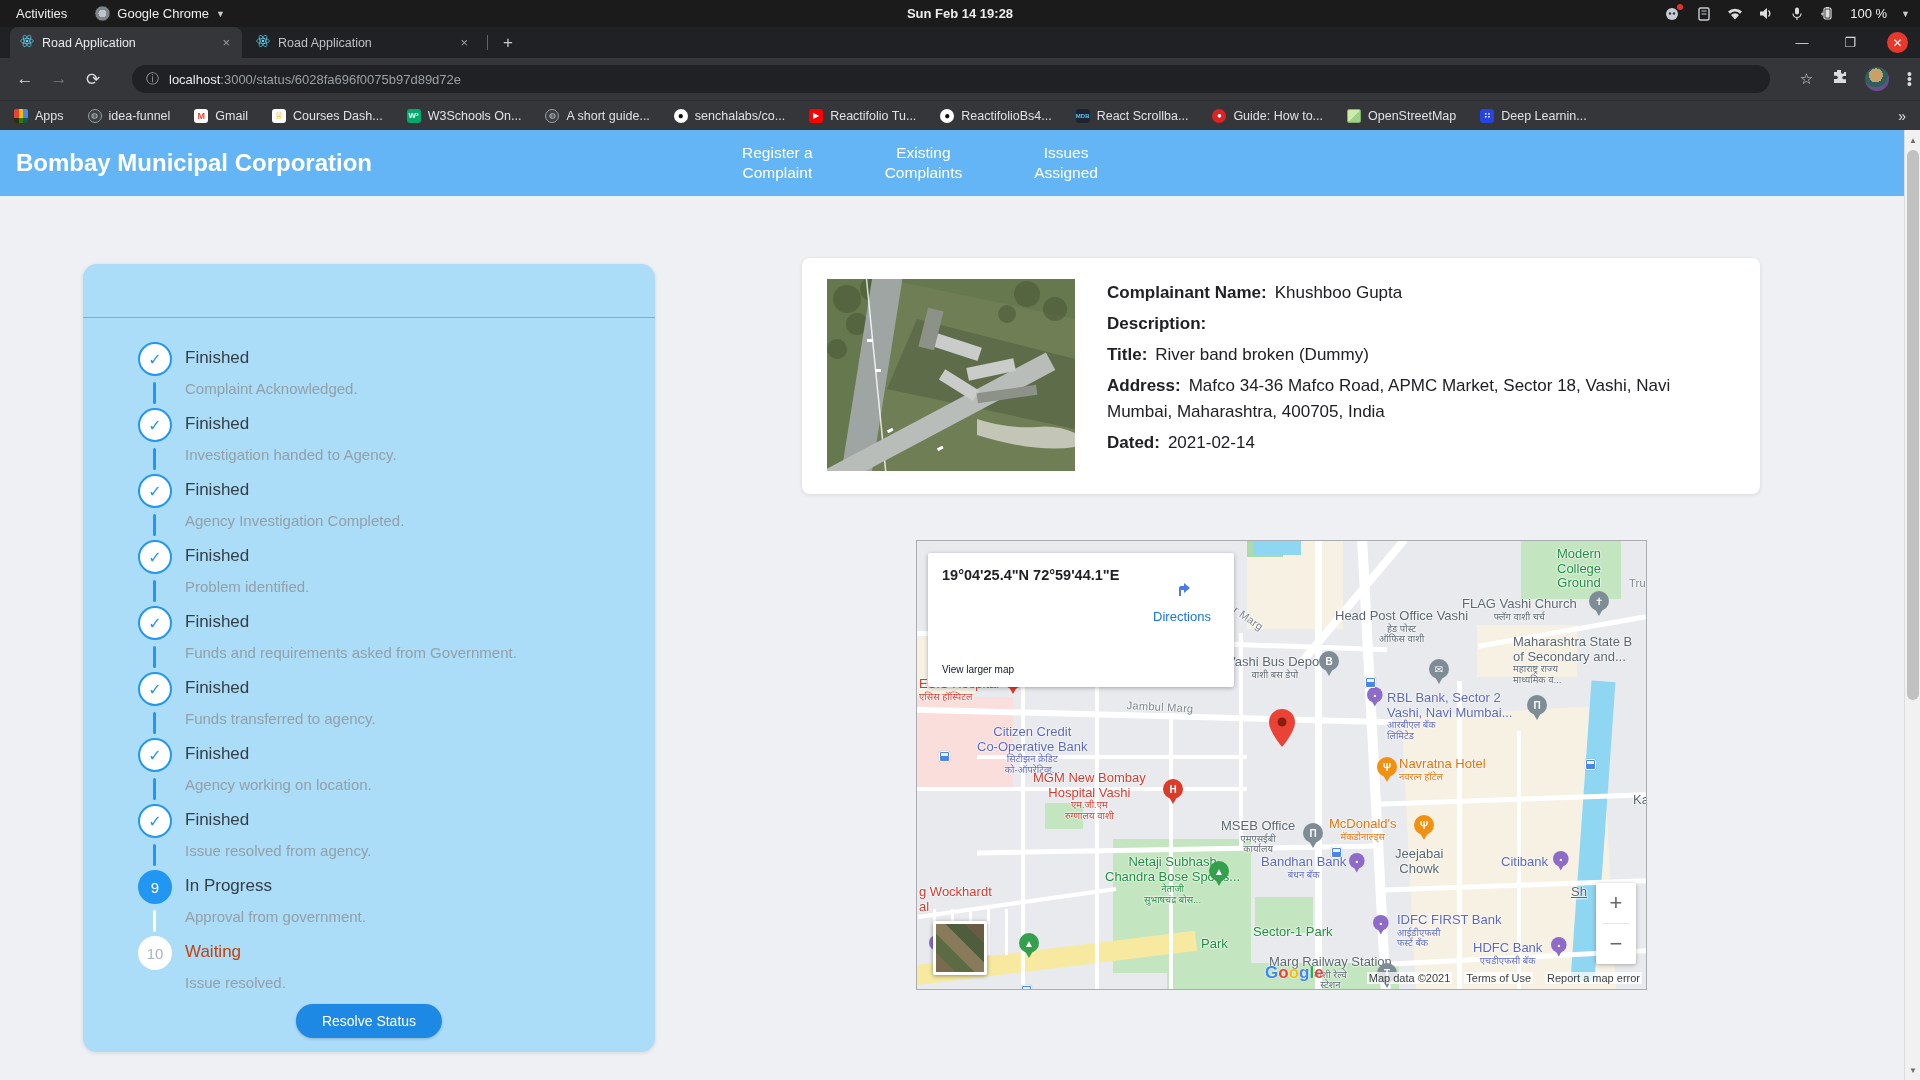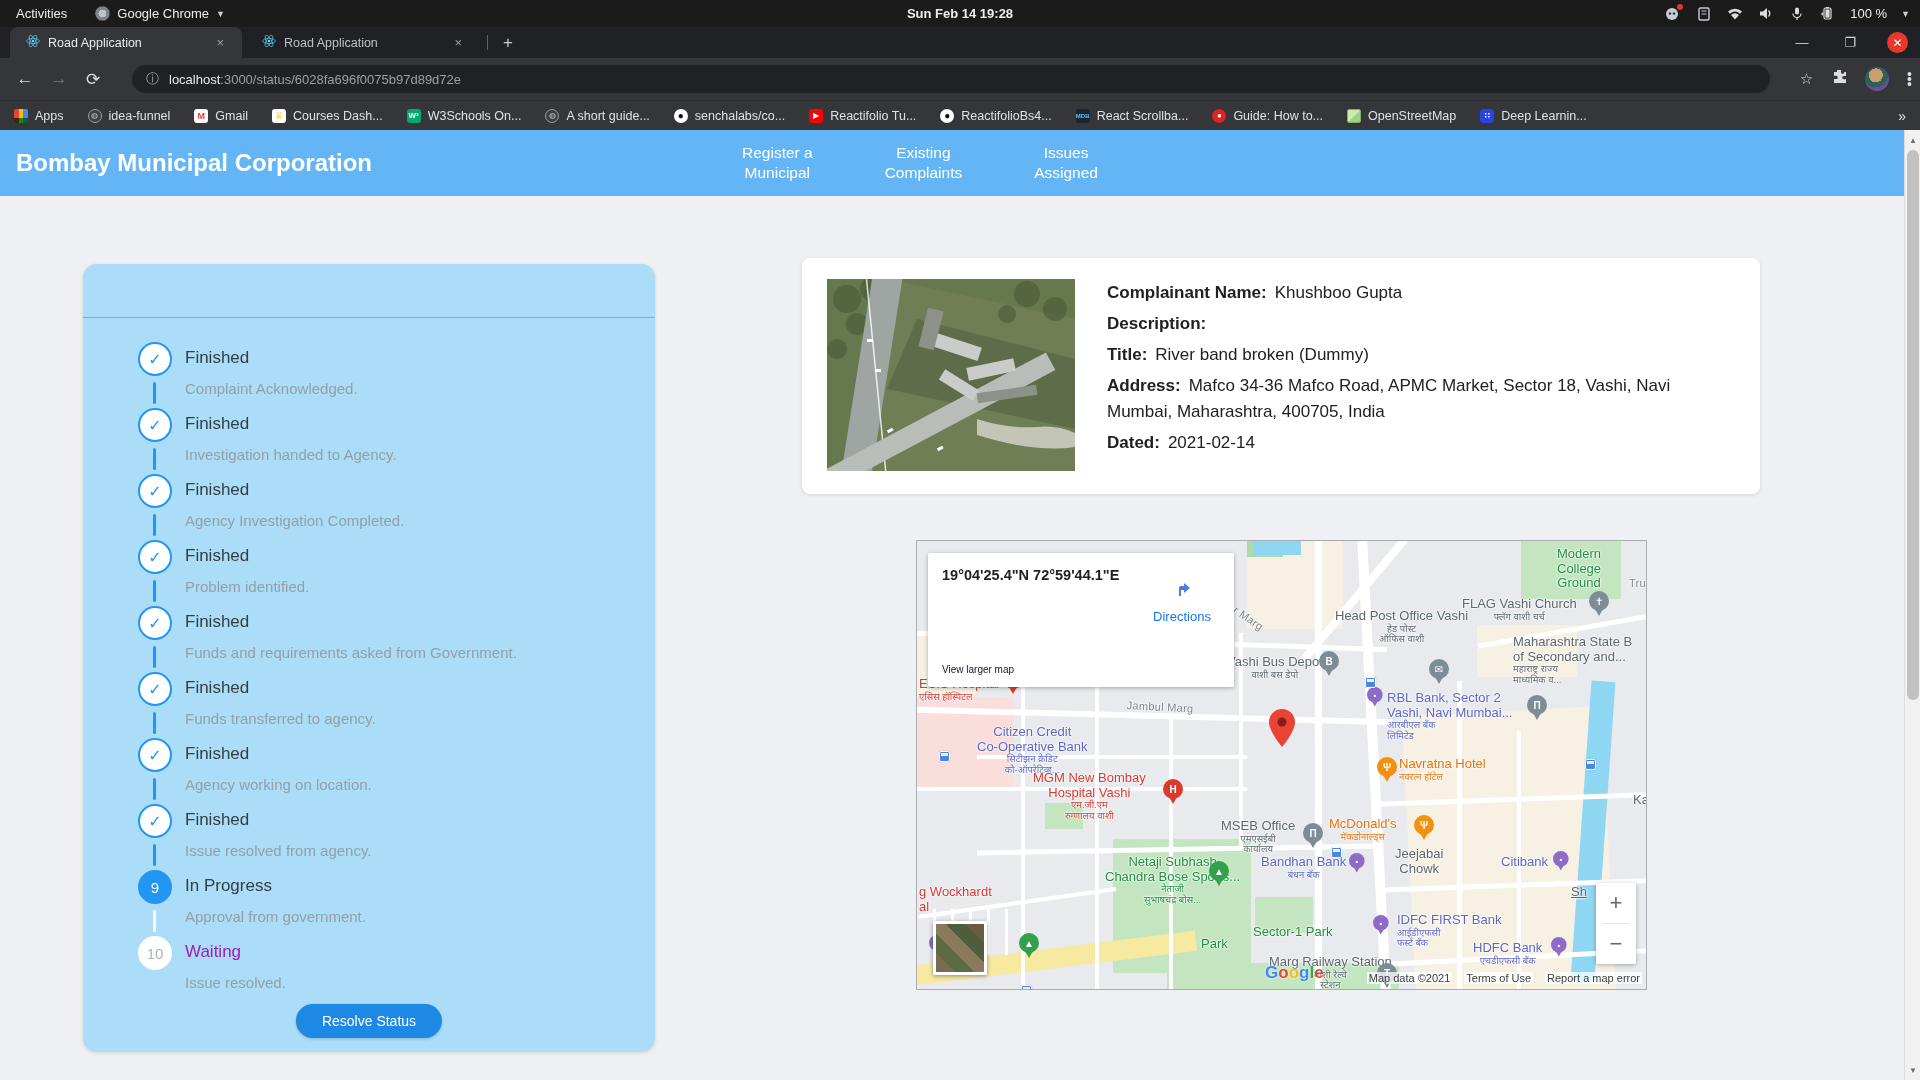--- a/index.html
+++ b/index.html
@@ -15,21 +15,21 @@
   .sys-clock{position:absolute;left:50%;transform:translateX(-50%);font-weight:bold;font-size:13px}
   .sys-right{position:absolute;right:10px;display:flex;align-items:center;gap:14px}
   .caret{font-size:9px;color:#CCC}
   .tray-ico{width:17px;height:15px;display:inline-flex;align-items:center;justify-content:center;position:relative}
   .chrome-mini{width:15px;height:15px;border-radius:50%;background:radial-gradient(circle at 50% 50%,#BFC4C9 0 4px,#7F8489 4px 7px,#55595E 7px)}
   .badge{position:absolute;right:-2px;top:-2px;width:6px;height:6px;border-radius:50%;background:#E3342F}
 
   
   .tabbar{position:absolute;left:0;top:27px;width:1920px;height:31px;background:#202124}
   .tab{position:absolute;top:0;height:31px;display:flex;align-items:center;gap:8px;
-    padding:0 16px;font-size:12.5px;color:#BDC1C6;cursor:default}
+    padding:0 10px;font-size:12.5px;color:#BDC1C6;cursor:default}
   .tab.active{background:#35363A;border-radius:8px 8px 0 0;color:#E8EAED}
   .tab .t-title{flex:1;overflow:hidden;white-space:nowrap}
   .tab .t-close{color:#9AA0A6;font-size:13px;padding:0 2px}
   .tab-divider{position:absolute;top:8px;width:1px;height:15px;background:#5F6368}
   .newtab{position:absolute;top:4px;width:24px;height:24px;border-radius:50%;color:#C7CBD0;
     font-size:17px;display:flex;align-items:center;justify-content:center}
   .winctl{position:absolute;top:0;height:31px;display:flex;align-items:center;gap:26px;right:12px;color:#D5D7DA}
   .wc{width:22px;text-align:center;font-size:13px}
   .wc.close{width:21px;height:21px;border-radius:50%;background:#E8382B;color:#FFF;
     display:flex;align-items:center;justify-content:center;font-size:12px;font-weight:bold}
@@ -86,21 +86,21 @@
   .panel-title{position:absolute;left:0;top:17px;width:100%;text-align:center;font-size:17px;color:#30404A}
   .panel-divider{position:absolute;left:0;top:53px;width:100%;height:1px;background:#8FA9BC}
   .steps{position:absolute;left:0;top:0;width:100%;height:100%}
   .step{position:absolute;left:0;width:100%;height:66px}
   .step-circle{position:absolute;left:55px;top:0;width:34px;height:34px;border-radius:50%;
     background:#FFF;border:2px solid #2196F3;color:#2196F3;display:flex;align-items:center;
     justify-content:center;font-size:16px}
   .step.current .step-circle{background:#2196F3;border-color:#2196F3;color:#FFF;font-size:15px}
   .step.waiting .step-circle{border-color:#FFF;color:#A9B4BA;font-size:15px}
   .step-title{position:absolute;left:102px;top:6px;font-size:17px;color:#333E45}
-  .step.waiting .step-title{color:#a21caf}
+  .step.waiting .step-title{color:#c2410c}
   .step-desc{position:absolute;left:102px;top:38px;font-size:15px;color:#93A0A8}
   .step-line{position:absolute;left:70px;top:40px;width:3px;height:22px;background:#2196F3;border-radius:2px}
   .step-line.white{background:#FFF}
   .resolve-btn{position:absolute;left:50%;top:740px;transform:translateX(-50%);
     background:#1E88E5;color:#FFF;border:none;border-radius:17px;font-size:14px;
     padding:9px 26px;font-family:inherit;box-shadow:0 1px 3px rgba(0,0,0,.2);cursor:pointer;white-space:nowrap}
 
   
   .card{position:absolute;left:802px;top:128px;width:958px;height:236px;background:#FFF;
     border-radius:8px;box-shadow:0 1px 4px rgba(0,0,0,.10)}
@@ -342,21 +342,21 @@
     <span class="bm-overflow">»</span>
   </div>
 
   <div class="page">
 
     <div class="appheader">
       <div class="brand">Bombay Municipal Corporation</div>
       <div class="nav-center" id="nav-center">
           <div class="nav-item">
             <span style="display: block;">Register a</span>
-            <span style="display: block;">Municipal</span>
+            <span style="display: block;">Complaint</span>
           </div>
           <div class="nav-item">
             <span style="display: block;">Existing</span>
             <span style="display: block;">Complaints</span>
           </div>
           <div class="nav-item">
             <span style="display: block;">Issues</span>
             <span style="display: block;">Assigned</span>
           </div>
         </div>

